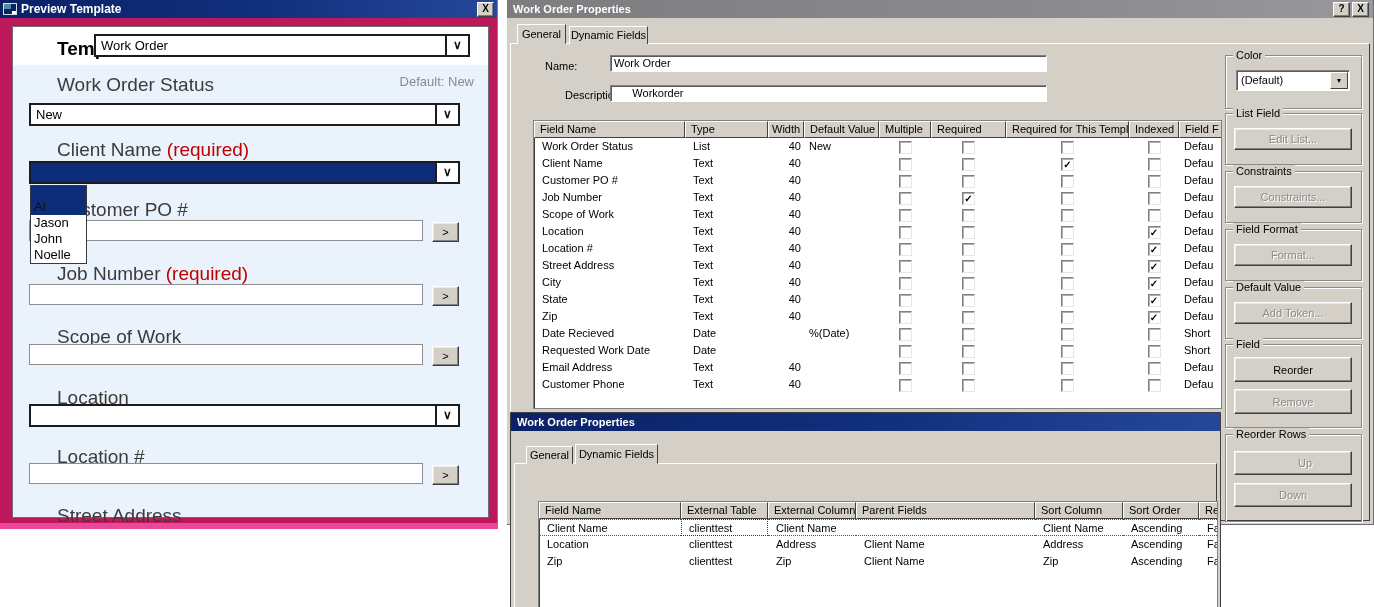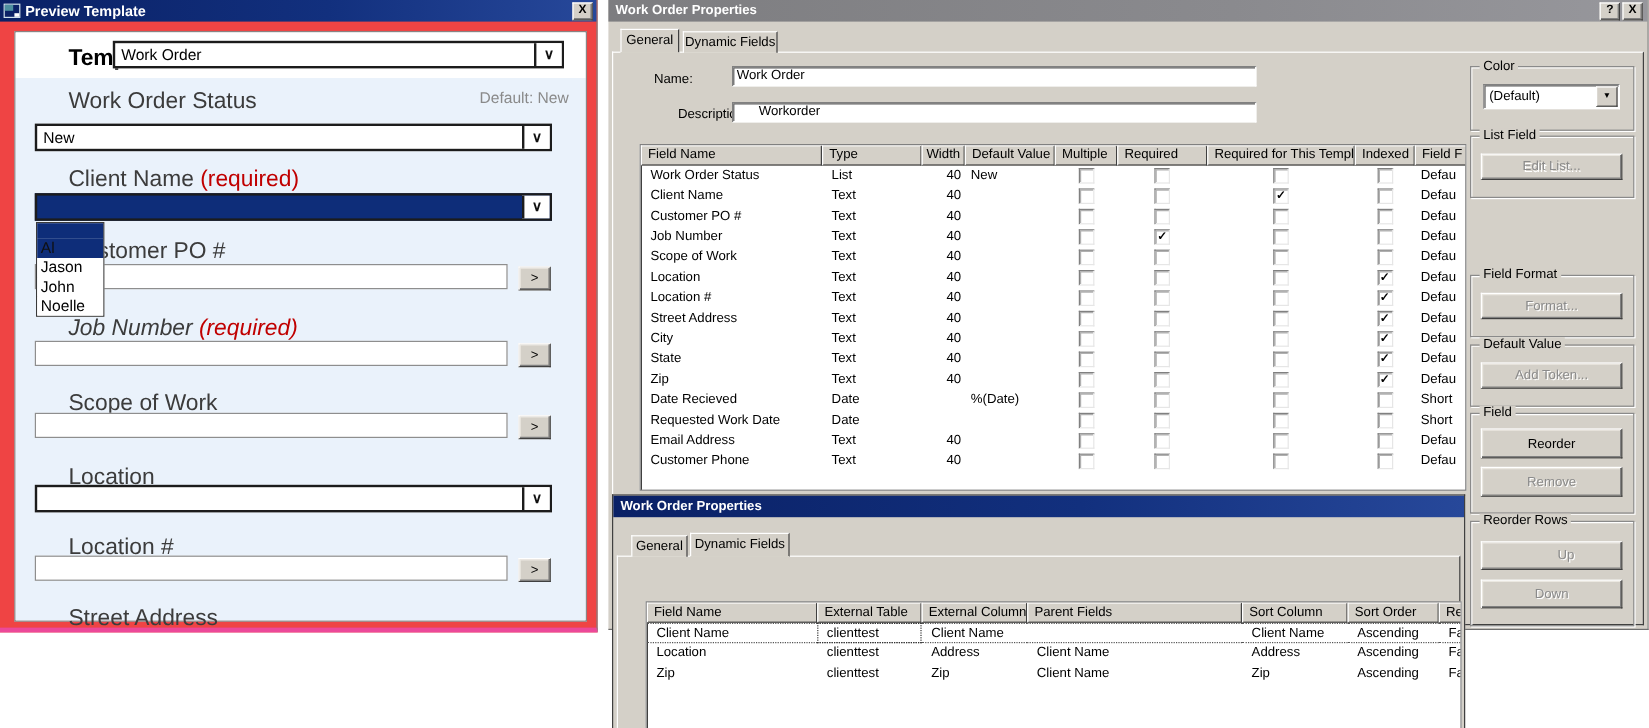--- a/index.html
+++ b/index.html
@@ -35,21 +35,21 @@
   
   #props-grid .c0{width:151px}#props-grid .c1{width:83px}#props-grid .c2{width:36px;text-align:right;padding-left:3px}
   #props-grid .c3{width:75px;padding-left:5px}#props-grid .c4{width:52px}#props-grid .c5{width:75px}
   #props-grid .c6{width:123px}#props-grid .c7{width:50px}#props-grid .c8{width:76px;padding-left:5px}
   
   #dyn-grid .c0{width:142px}#dyn-grid .c1{width:87px}#dyn-grid .c2{width:88px}#dyn-grid .c3{width:179px}
   #dyn-grid .c4{width:88px}#dyn-grid .c5{width:76px}#dyn-grid .c6{width:40px}
   #dyn-grid .trow:nth-child(2) .tcell{border-top:1px dotted #555;border-bottom:1px dotted #555;}
   #dyn-grid .trow:nth-child(2) .c1{outline:1px dotted #333;outline-offset:-1px;}
   
-  #preview{left:0;top:0;width:497px;height:523px;background:#ef4444;border-right:1px solid #808080;border-bottom:4px solid #ec4899;z-index:3;}
+  #preview{left:0;top:0;width:497px;height:523px;background:#be185d;border-right:1px solid #808080;border-bottom:6px solid #ec4899;z-index:3;}
   .app-icon{width:12px;height:10px;margin-left:3px;background:#0a2166;border:1px solid #cfe0ea;position:relative;}
   .app-icon:before{content:"";position:absolute;left:0;top:0;width:7px;height:5px;background:#4d8f9f;}
   .app-icon:after{content:"";position:absolute;right:0;bottom:0;width:4px;height:3px;background:#fff;}
   #preview-panel{position:absolute;left:12px;top:26px;right:8px;bottom:5px;border:1px solid #6e6e6e;background:#fff;}
   #preview-form{position:absolute;left:0;top:38px;right:0;bottom:0;background:#eaf2fb;}
   .pv-label{position:absolute;font-size:19px;color:#3c3c3c;white-space:nowrap;margin-left:28px;}
   .pv-req{color:#c00000;}
   .pv-note{position:absolute;font-size:13px;color:#8a8a8a;}
   .pv-combo{position:absolute;height:23px;border:2px solid #1c1c1c;background:#fff;display:flex;box-sizing:border-box;}
   .pv-combo .val{flex:1;font-size:13px;line-height:19px;padding-left:5px;color:#000;}
@@ -283,20 +283,24 @@
       <span class="group-label">Color</span>
       <div class="combo-classic" style="left:10px;top:14px;width:114px;">
         <span class="val">(Default)</span>
         <span class="dd">▼</span>
       </div>
     </div>
     <div class="group" style="top:113px;height:50px;">
       <span class="group-label">List Field</span>
       <div class="btn disabled" style="position:absolute;left:8px;top:14px;width:118px;height:22px;">Edit List...</div>
     </div>
+    <div class="group" style="top:171px;height:50px;">
+      <span class="group-label">Constraints</span>
+      <div class="btn disabled" style="position:absolute;left:8px;top:14px;width:118px;height:22px;">Constraints...</div>
+    </div>
     <div class="group" style="top:229px;height:50px;">
       <span class="group-label">Field Format</span>
       <div class="btn disabled" style="position:absolute;left:8px;top:14px;width:118px;height:22px;">Format...</div>
     </div>
     <div class="group" style="top:287px;height:50px;">
       <span class="group-label">Default Value</span>
       <div class="btn disabled" style="position:absolute;left:8px;top:14px;width:118px;height:22px;">Add Token...</div>
     </div>
     <div class="group" style="top:344px;height:82px;">
       <span class="group-label">Field</span>
@@ -390,21 +394,21 @@
         <div class="dd-item hilite">Al</div>
             <div class="dd-item">Jason</div>
             <div class="dd-item">John</div>
             <div class="dd-item">Noelle</div>
           </div>
 
         <span class="pv-label" style="left:16px;top:134px;z-index:1;">Customer PO #</span>
         <div class="pv-input" style="left:16px;top:155px;width:394px;"></div>
         <div class="pv-arrow btn" style="left:419px;top:157px;">&gt;</div>
 
-        <span class="pv-label" style="left:16px;top:198px;font-style:italic;"><span>Job Number</span> <span class="pv-req">(required)</span></span>
+        <span class="pv-label" style="left:16px;top:198px;"><span>Job Number</span> <span class="pv-req">(required)</span></span>
         <div class="pv-input" style="left:16px;top:219px;width:394px;"></div>
         <div class="pv-arrow btn" style="left:419px;top:221px;">&gt;</div>
 
         <span class="pv-label" style="left:16px;top:261px;">Scope of Work</span>
         <div class="pv-input" style="left:16px;top:279px;width:394px;"></div>
         <div class="pv-arrow btn" style="left:419px;top:281px;">&gt;</div>
 
         <span class="pv-label" style="left:16px;top:322px;">Location</span>
         <div class="pv-combo" style="left:16px;top:339px;width:431px;">
           <span class="val"></span>

